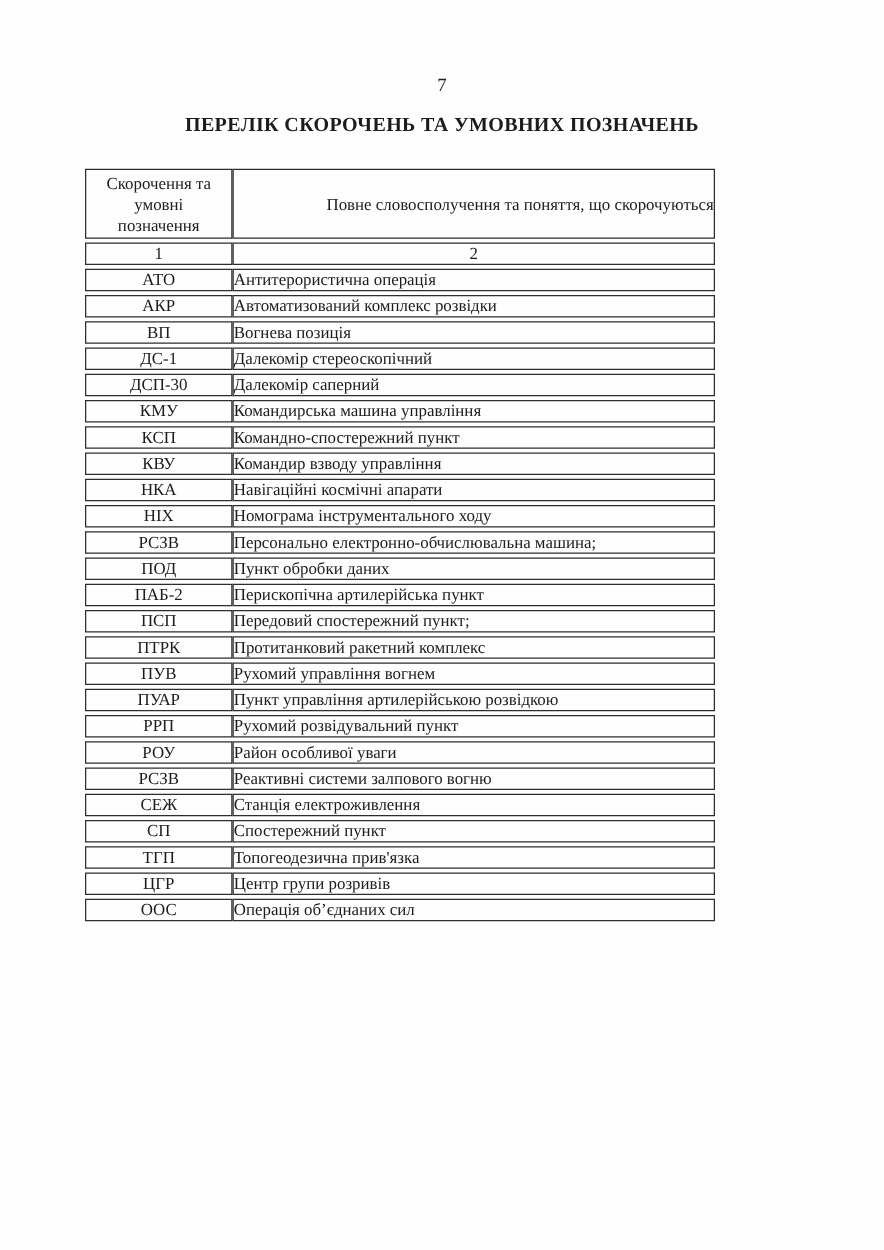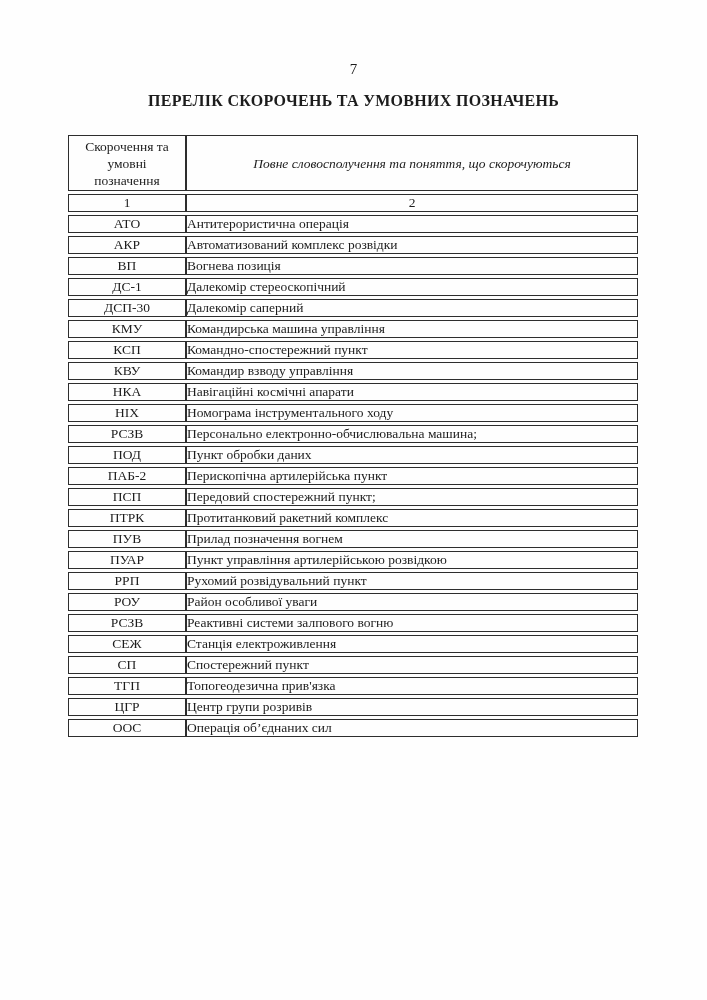--- a/index.html
+++ b/index.html
@@ -32,21 +32,21 @@
     right: 0;
     text-align: center;
     font-size: 16px;
     font-weight: bold;
     letter-spacing: 0.3px;
   }
   .table-wrap {
     position: absolute;
     top: 132px;
     left: 68px;
-    width: 570px;
+    width: 504px;
   }
   table.abbr-table {
     width: 100%;
     table-layout: fixed;
     border-collapse: separate;
     border-spacing: 0 3px;
     font-size: 13.5px;
   }
   table.abbr-table td {
     border: 1px solid #2d2d2d;
@@ -68,23 +68,22 @@
   }
   tr.header-row td {
     height: 54px;
     line-height: 17px;
     white-space: normal;
   }
   tr.header-row td.c1 {
     padding: 0 8px;
   }
   tr.header-row td.c2 {
-    text-align: center;
+    text-align: right;
     padding-left: 0;
-    font-style: italic;
   }
   tr.numbering-row td {
     text-align: center;
   }
 </style>
 </head>
 <body>
 
 <div class="page">
 
@@ -159,21 +158,21 @@
           <tr>
             <td class="c1">ПСП</td>
             <td class="c2">Передовий спостережний пункт;</td>
           </tr>
           <tr>
             <td class="c1">ПТРК</td>
             <td class="c2">Протитанковий ракетний комплекс</td>
           </tr>
           <tr>
             <td class="c1">ПУВ</td>
-            <td class="c2">Прилад позначення вогнем</td>
+            <td class="c2">Рухомий управління вогнем</td>
           </tr>
           <tr>
             <td class="c1">ПУАР</td>
             <td class="c2">Пункт управління артилерійською розвідкою</td>
           </tr>
           <tr>
             <td class="c1">РРП</td>
             <td class="c2">Рухомий розвідувальний пункт</td>
           </tr>
           <tr>

